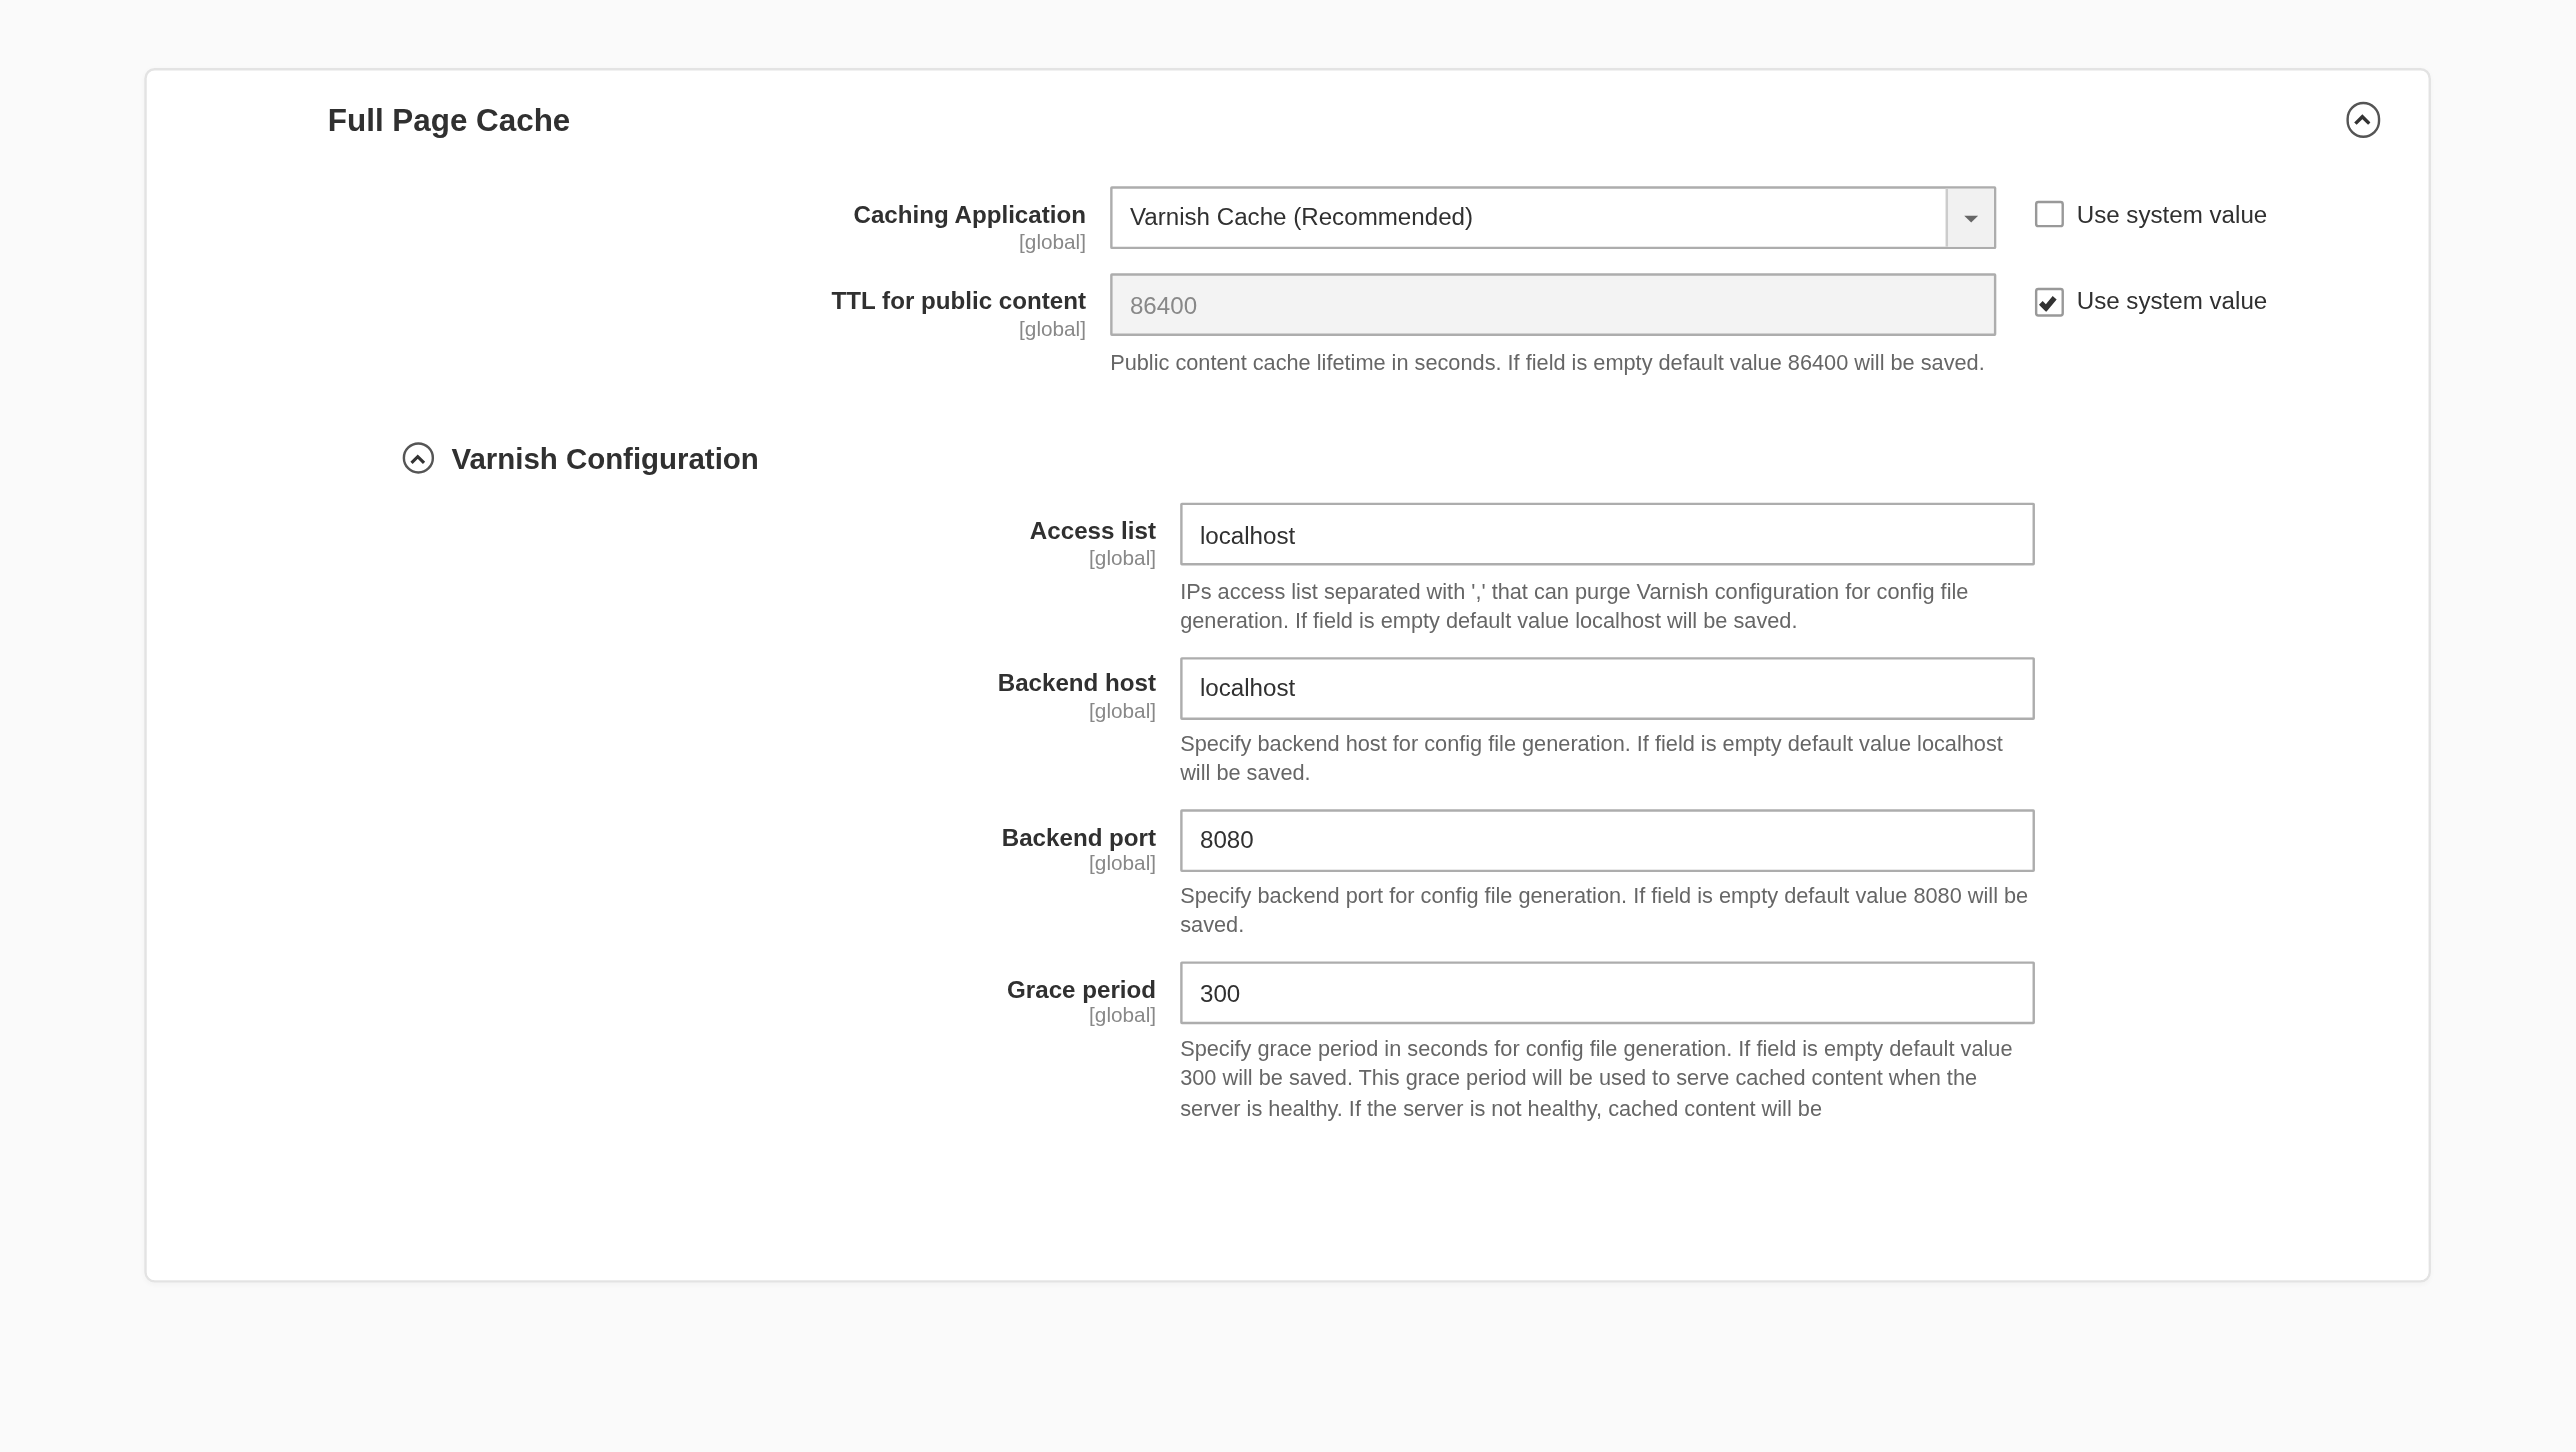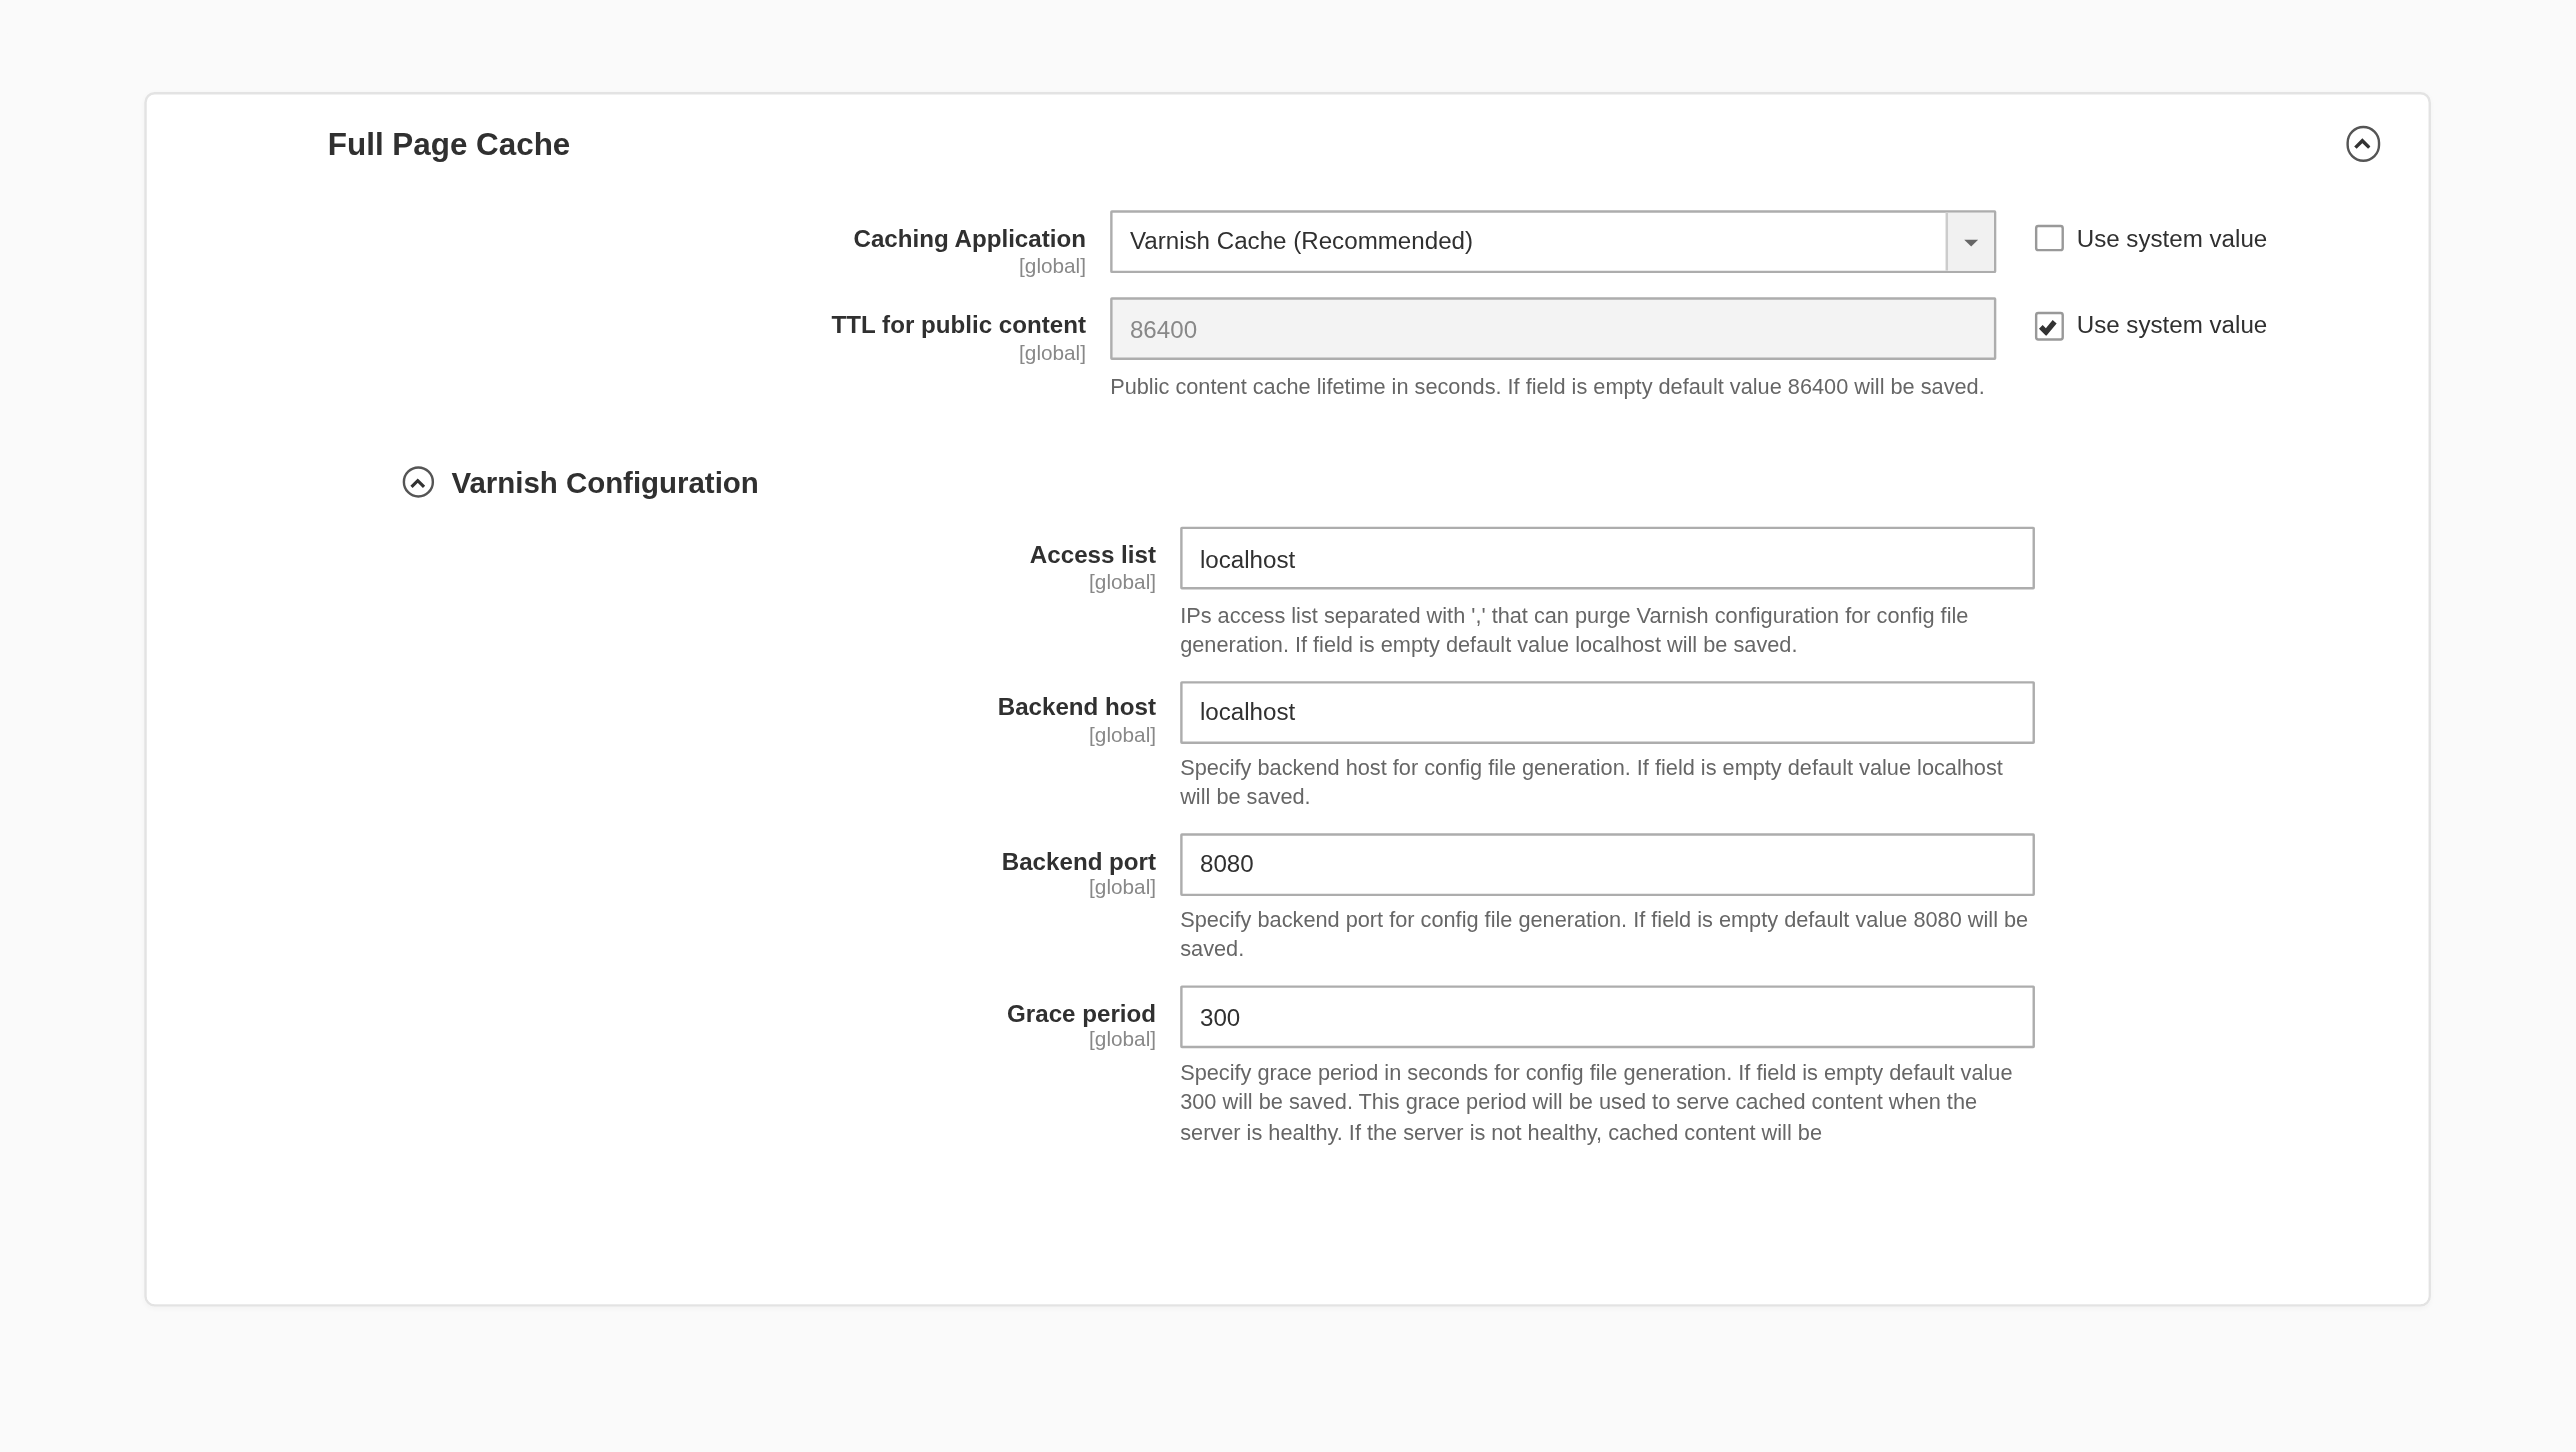--- a/index.html
+++ b/index.html
@@ -12,21 +12,20 @@
   height: 1453px;
   overflow: hidden;
   position: relative;
 }
 .outer-frame {
   position: absolute;
   inset: 0;
   background: #fafafa;
   border-radius: 29px;
   padding: 26px 26px 0 26px;
-  margin-top: 24px;
 }
 .viewport {
   width: 100%;
   height: 100%;
   border-radius: 20px;
   background: #fafafa;
   overflow: hidden;
   position: relative;
   transform-origin: top left;
 }

